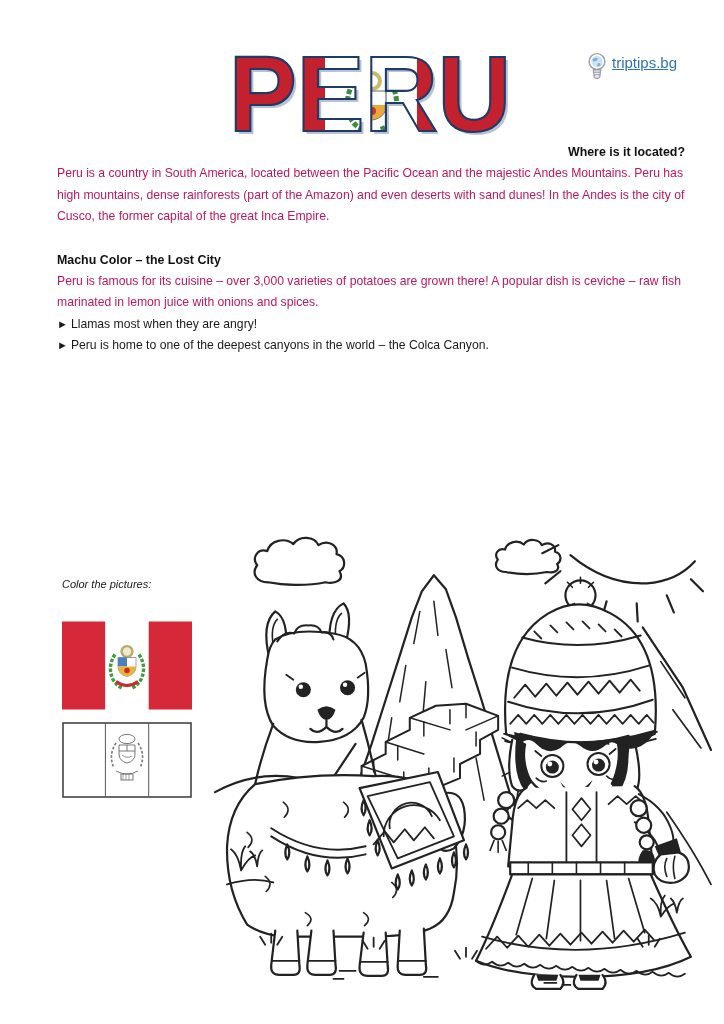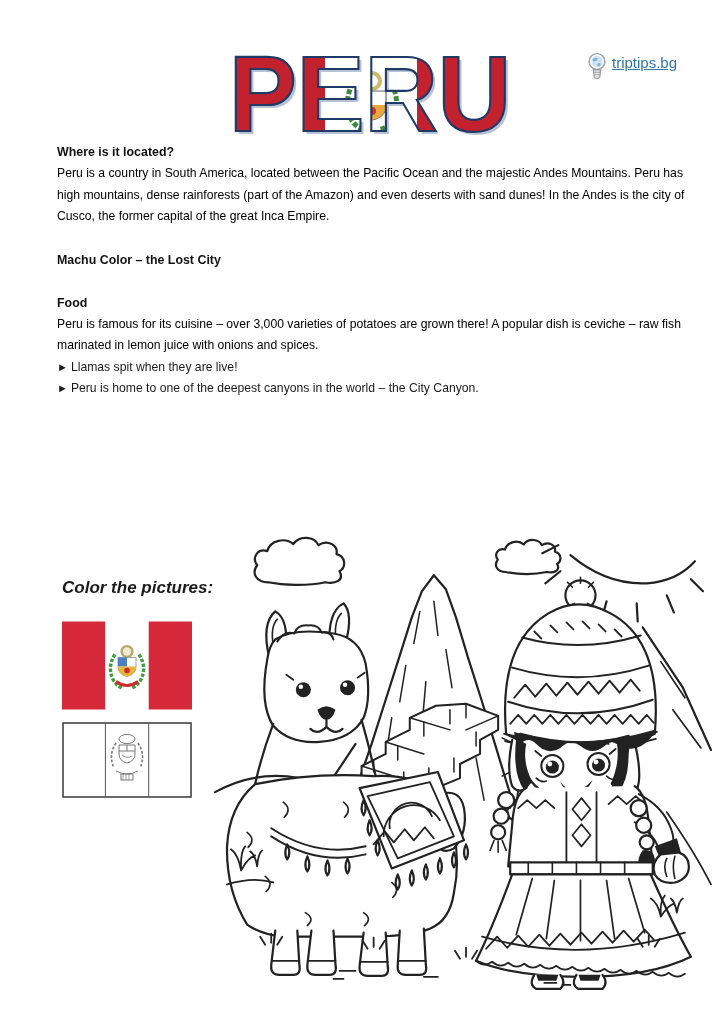--- a/index.html
+++ b/index.html
@@ -5,25 +5,25 @@
   html,body{margin:0;padding:0;background:#fff;}
   .page{position:relative;width:724px;height:1024px;background:#fff;overflow:hidden;
         font-family:"Liberation Sans",sans-serif;color:#1a1a1a;}
   
   .title-svg{position:absolute;left:225px;top:45px;width:290px;height:96px;}
   .logo{position:absolute;left:586px;top:52px;display:flex;align-items:flex-start;gap:4px;}
   .logo-text{font-size:15px;color:#2E74B5;text-decoration:underline;margin-top:2px;}
   
   .content{position:absolute;left:57px;top:141px;width:628px;}
   .content h3{font-size:12.4px;line-height:22px;margin:21px 0 0 0;font-weight:bold;color:#111;}
-  .content h3:first-child{margin-top:0;}
-  .content p{font-size:12.2px;line-height:21.5px;margin:0;color:#000000;}
+  .content h3:first-child{margin-top:0;text-align:right;}
+  .content p{font-size:12.2px;line-height:21.5px;margin:0;color:#be185d;}
   .fact{font-size:12.2px;line-height:21.5px;}
   .fact .marker{margin-right:3px;font-size:11px;}
-  .color-label{position:absolute;left:62px;top:578px;font-size:17px;font-style:italic;color:#1a1a1a;font-weight:bold;}
+  .color-label{position:absolute;left:62px;top:578px;font-size:11px;font-style:italic;color:#1a1a1a;}
   .flag-color{position:absolute;left:62px;top:621px;width:130px;height:89px;}
   .flag-outline{position:absolute;left:62px;top:722px;width:130px;height:76px;}
   .scene{position:absolute;left:213px;top:531px;width:502px;height:462px;}
   svg text.peru-word{font-family:"Liberation Sans",sans-serif;font-weight:bold;font-size:108px;}
 </style>
 </head>
 <body>
 
 <div class="page">
 
@@ -62,24 +62,23 @@
       <path d="M8,19 L16,19 L15,27 Q12,30 9,27 Z" fill="#E8EAED" stroke="#9AA0A6" stroke-width="1.4"></path>
       <path d="M8.5,21.8 h7 M9,24.4 h6.4" stroke="#9AA0A6" stroke-width="1.2"></path>
     </svg>
     <span class="logo-text">triptips.bg</span>
   </div>
 
   <div class="content">
     <h3>Where is it located?</h3>
     <p>Peru is a country in South America, located between the Pacific Ocean and the majestic Andes Mountains. Peru has high mountains, dense rainforests (part of the Amazon) and even deserts with sand dunes! In the Andes is the city of Cusco, the former capital of the great Inca Empire.</p>
     <h3>Machu Color – the Lost City</h3>
-    <h3>Food</h3>
     <p>Peru is famous for its cuisine – over 3,000 varieties of potatoes are grown there! A popular dish is ceviche – raw fish marinated in lemon juice with onions and spices.</p>
-    <div class="fact"><span class="marker">►</span><span>Llamas spit when they are live!</span></div>
-    <div class="fact"><span class="marker">►</span><span>Peru is home to one of the deepest canyons in the world – the City Canyon.</span></div>
+    <div class="fact"><span class="marker">►</span><span>Llamas most when they are angry!</span></div>
+    <div class="fact"><span class="marker">►</span><span>Peru is home to one of the deepest canyons in the world – the Colca Canyon.</span></div>
   </div>
 
   <div class="color-label">Color the pictures:</div>
 
   <svg class="flag-color" viewBox="0 0 130 88">
     <rect x="0" y="0" width="43.4" height="88" fill="#D5293A"></rect>
     <rect x="43.4" y="0" width="43.3" height="88" fill="#FFFFFF"></rect>
     <rect x="86.7" y="0" width="43.3" height="88" fill="#D5293A"></rect>
     <g>
       <path d="M53,33 Q45,45 51,58 Q55,65 61,67" fill="none" stroke="#3F9C3F" stroke-width="3.4" stroke-dasharray="3.4 1.6"></path>

